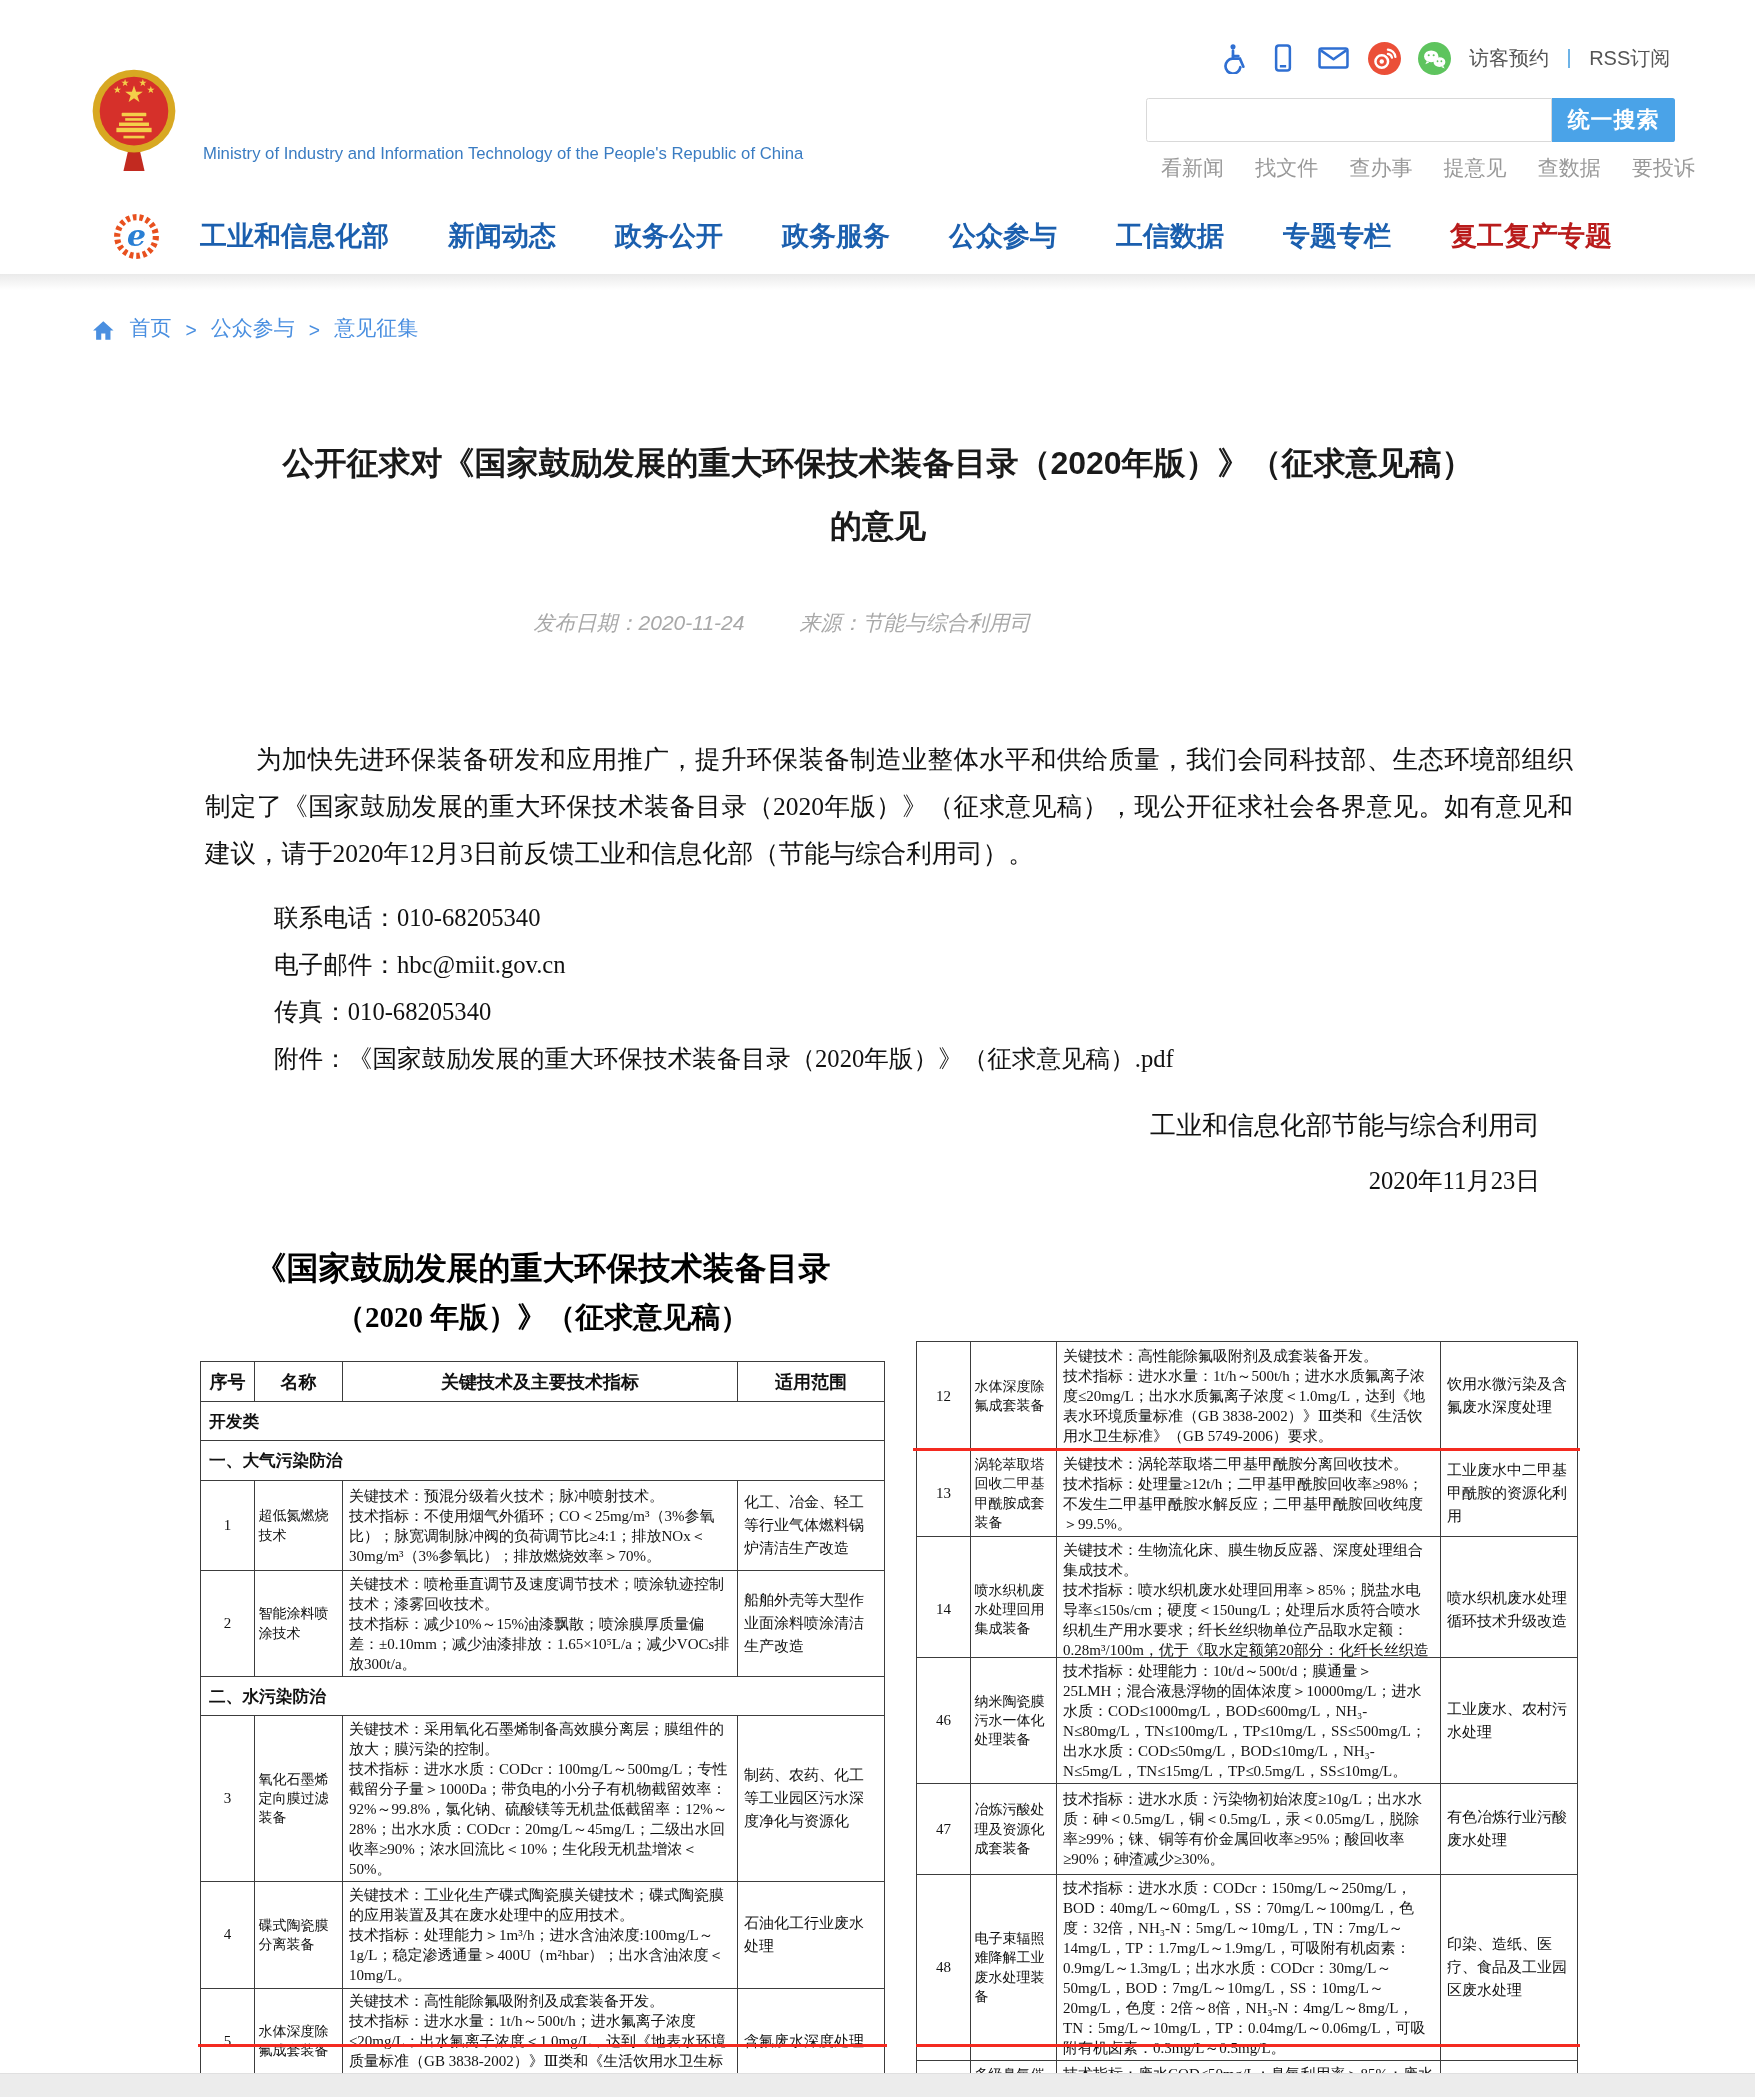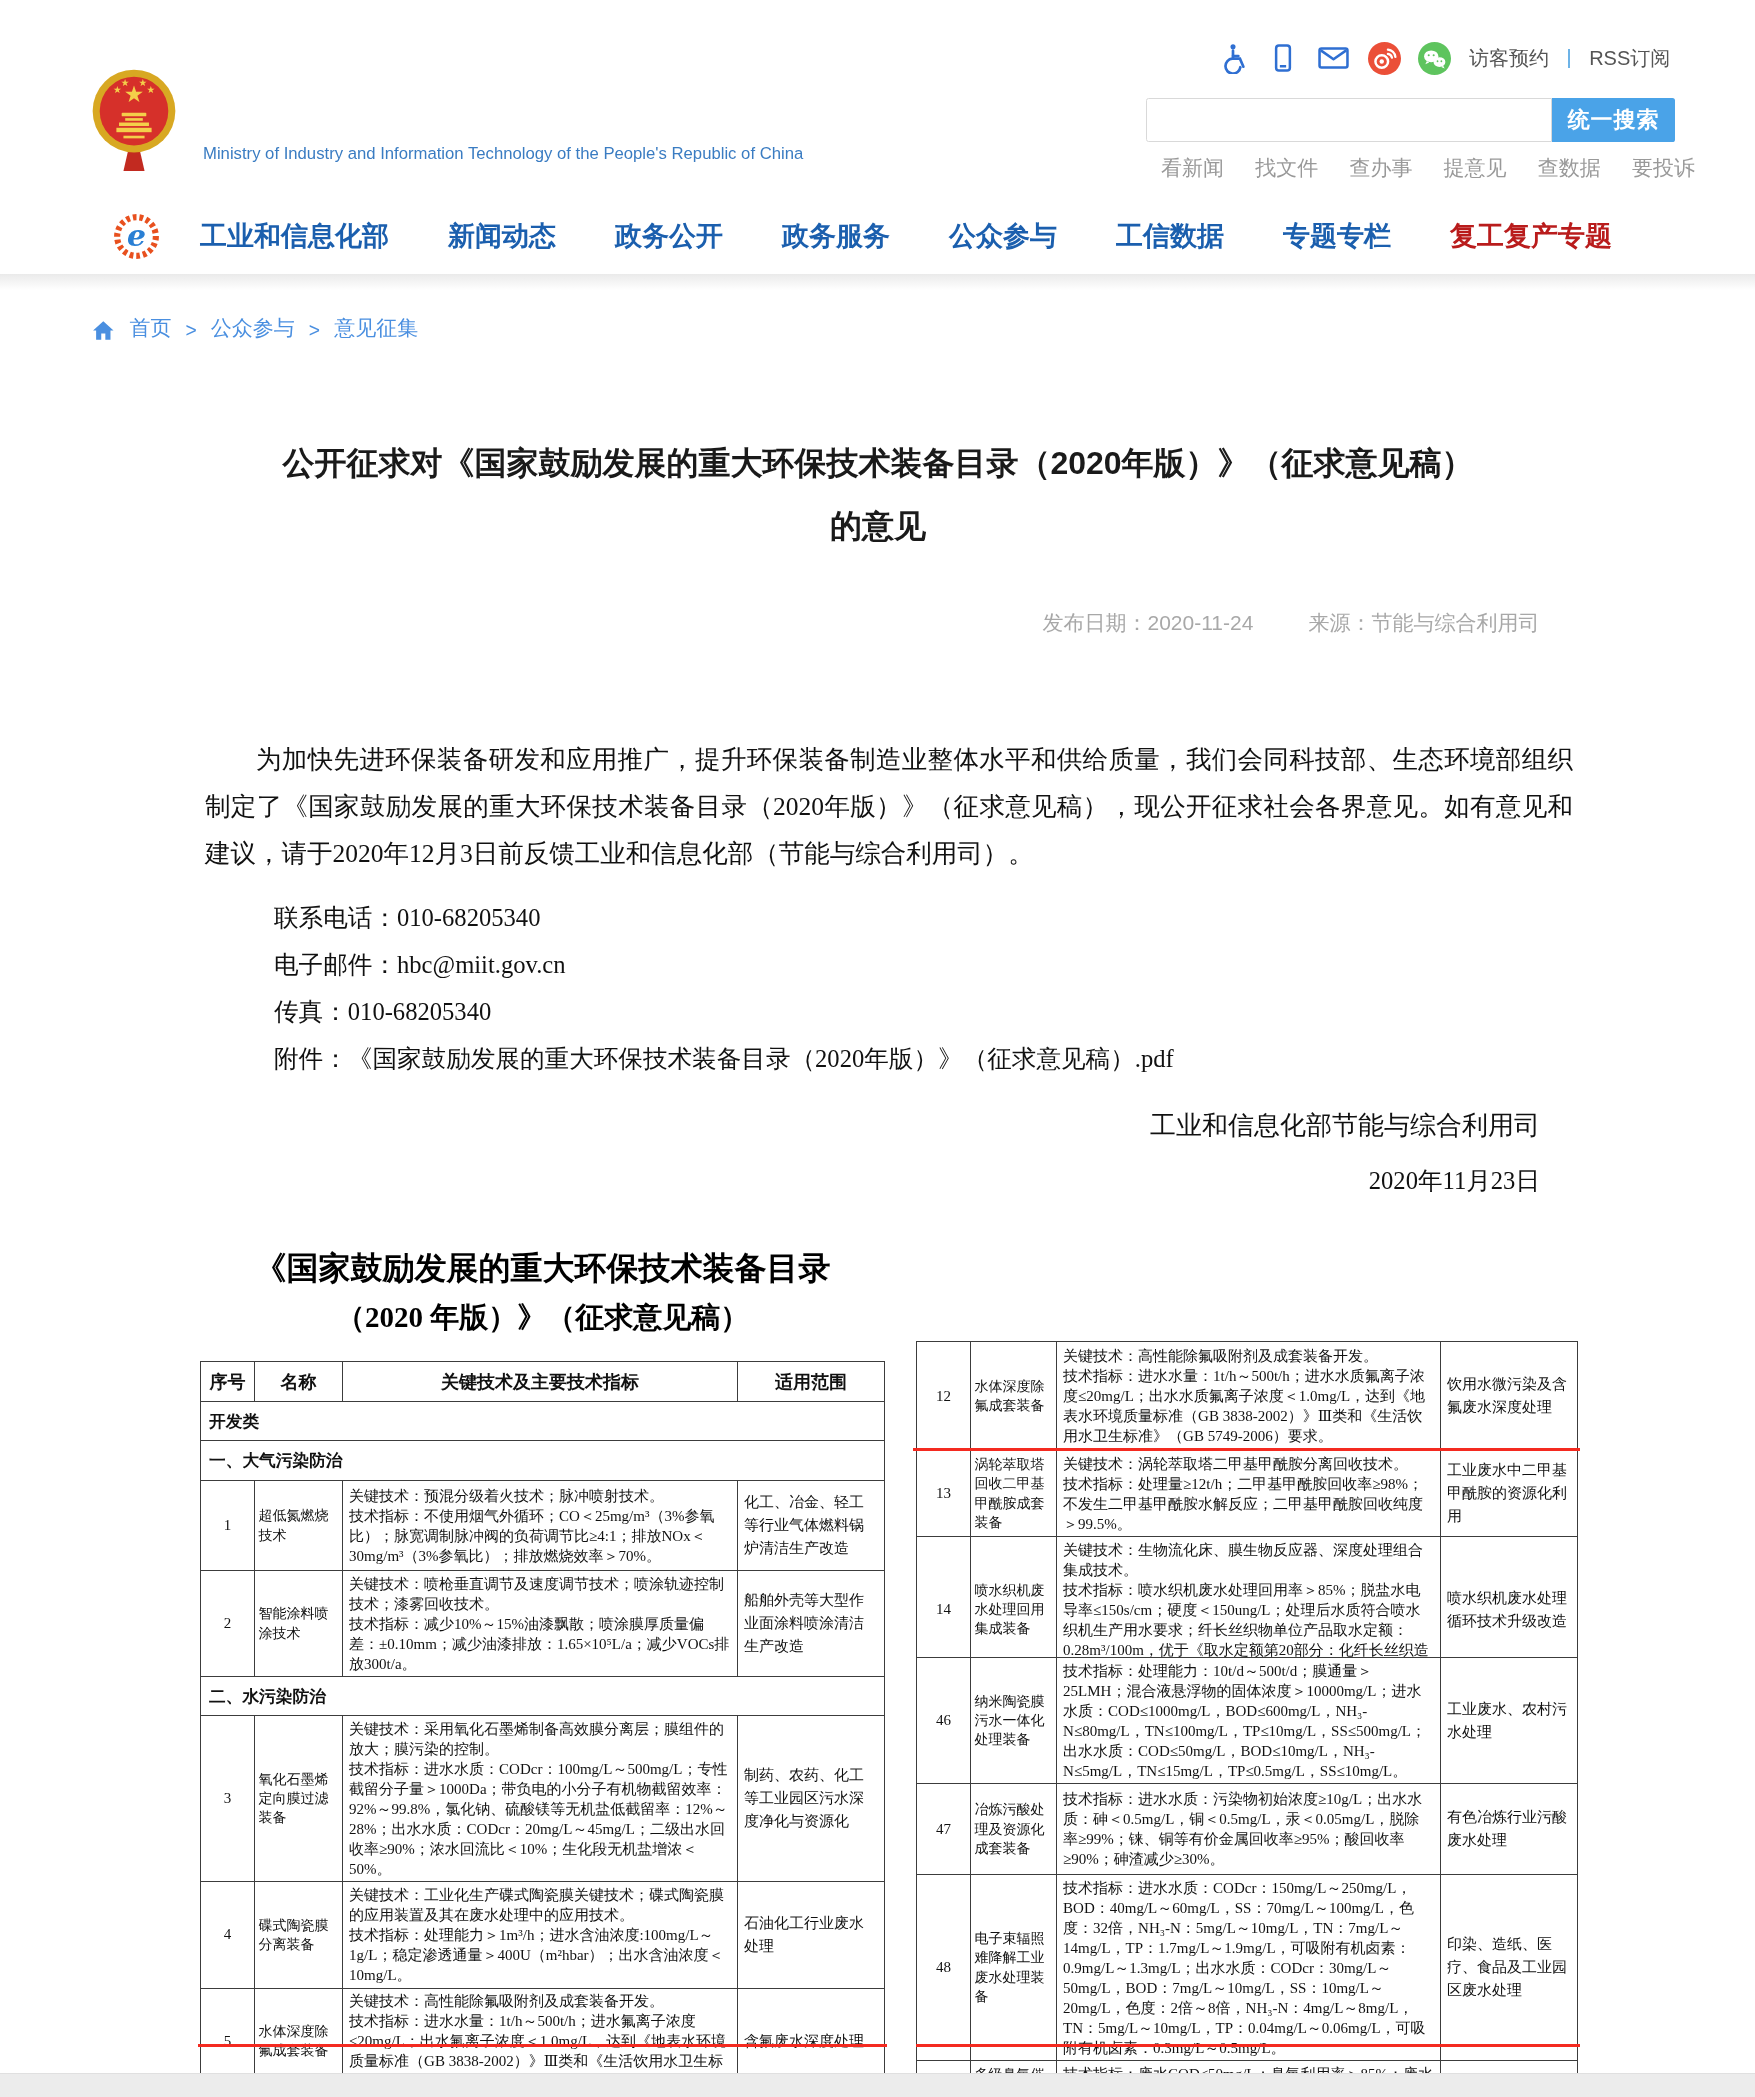--- a/index.html
+++ b/index.html
@@ -36,21 +36,21 @@
              background:linear-gradient(#d9d9d9,rgba(255,255,255,0));opacity:.55;}
 
   
   .crumb{top:314px;left:91px;display:flex;align-items:flex-end;gap:14px;}
   .crumb .bc{font-size:21px;color:#4a8fe0;cursor:pointer;}
   .crumb .sep{font-size:19.3px;color:#4a8fe0;}
 
   
   .atitle{top:432px;left:0;width:1756px;text-align:center;font-size:32px;font-weight:bold;color:#1a1a1a;
           line-height:63px;}
-  .ameta{top:609px;left:0;width:1564px;text-align:right;font-size:21px;color:#a8a8a8;}
+  .ameta{top:609px;left:0;width:1564px;text-align:center;font-size:21px;color:#a8a8a8;font-style:italic;}
   .ameta span{margin:0 24.6px;}
   .serif{font-family:"Liberation Serif","DejaVu Serif",serif;}
   .abody{top:736px;left:205px;width:1368px;font-size:25.5px;line-height:47px;color:#111;text-indent:51px;
          text-align:justify;}
   .contacts{top:894px;left:274px;font-size:24.6px;line-height:47px;color:#111;}
   .contacts .att{cursor:pointer;}
   .sig{top:1108px;left:838px;width:702px;text-align:right;color:#111;}
   .sig .org{font-size:26px;}
   .sig .dt{font-size:24.6px;margin-top:21px;}
 

